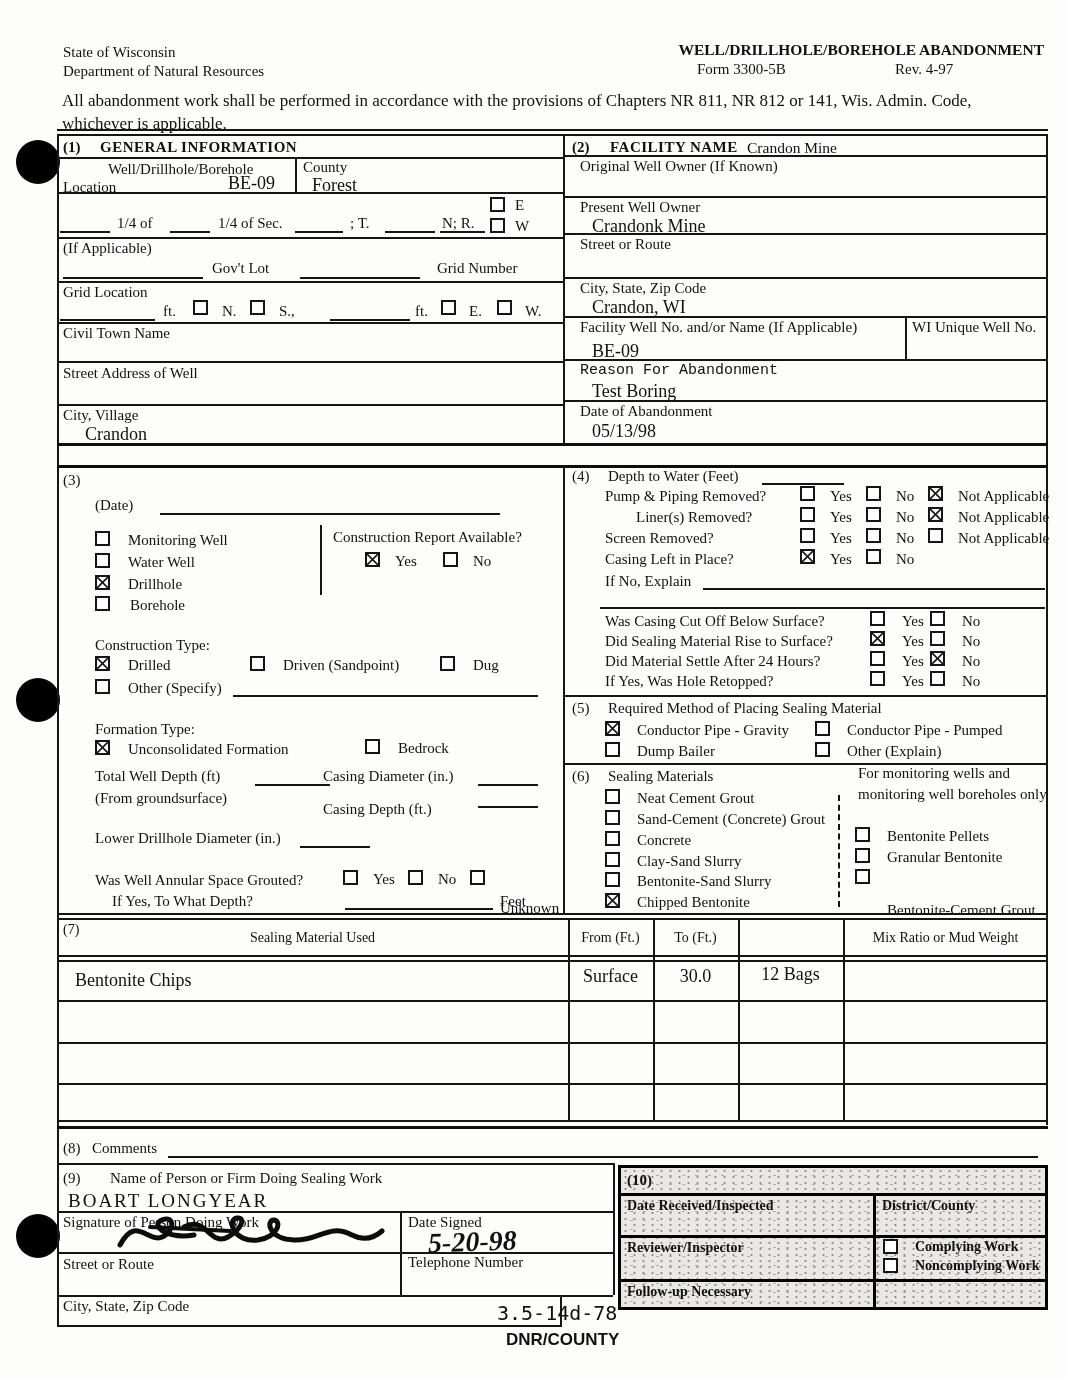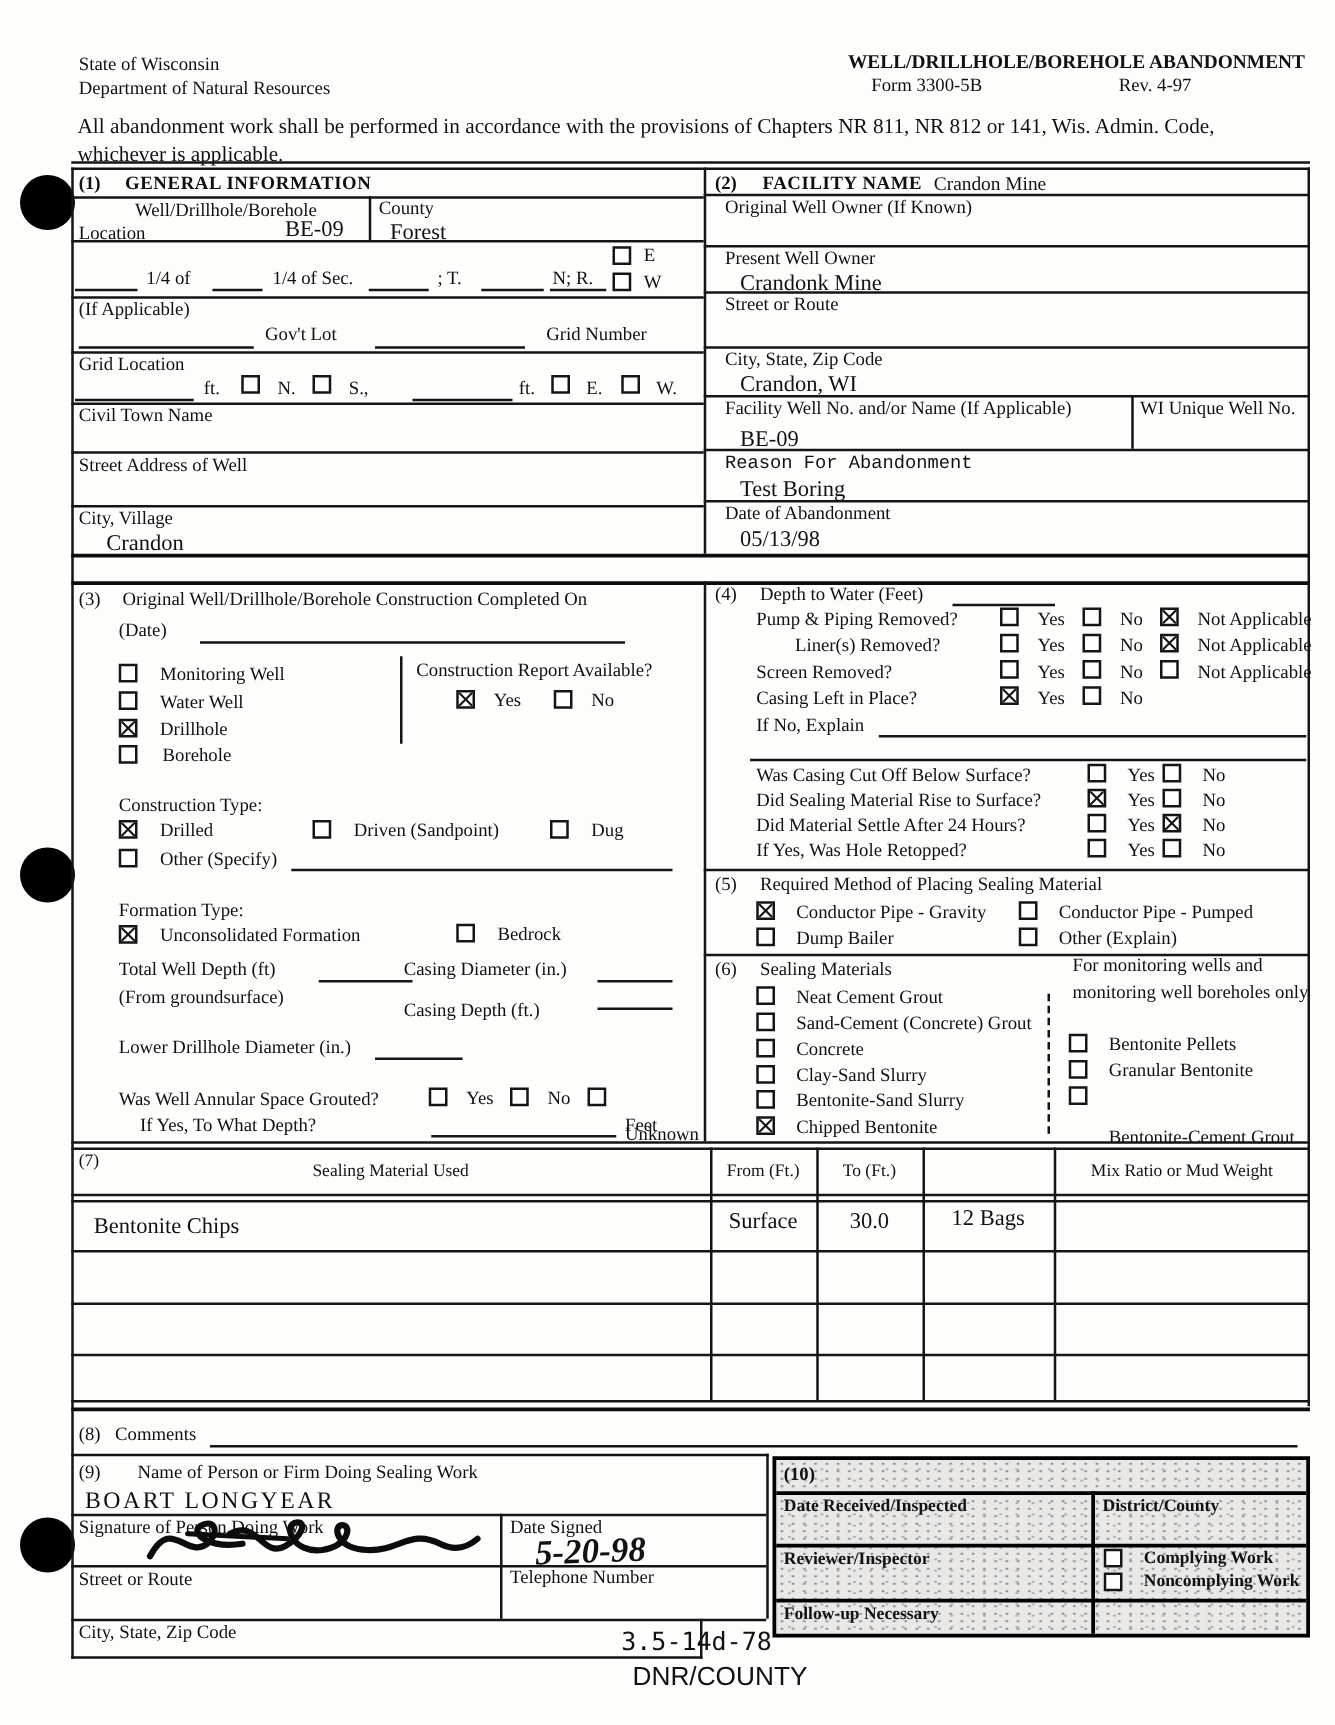--- a/index.html
+++ b/index.html
@@ -19,21 +19,21 @@
      linear-gradient(to bottom right, transparent 42%, #151515 47%, #151515 53%, transparent 58%);}
   .hole{position:absolute;width:44px;height:44px;border-radius:50%;background:#000;}
   .band{position:absolute;font-weight:bold;font-size:15px;text-decoration:underline;letter-spacing:.4px;}
   .speck{background-color:#e9e8e6;
      background-image:radial-gradient(#8a8a8a 1px, transparent 1.4px),radial-gradient(#b0b0b0 1px, transparent 1.3px);
      background-size:9px 6px,13px 9px;background-position:0 0,4px 3px;}
   .s10box{position:absolute;left:618px;top:1165px;width:430px;height:145px;border:3px solid #000;box-sizing:border-box;}
   .s10box .lb{font-weight:bold;}
   .hand{position:absolute;font-style:italic;font-weight:bold;font-size:28px;transform:rotate(-2deg);}
   .mono{position:absolute;font-family:"DejaVu Sans Mono",monospace;font-size:20px;}
-  .sans{position:absolute;font-family:"Liberation Sans",sans-serif;font-weight:normal;font-size:21px;}
+  .sans{position:absolute;font-family:"Liberation Sans",sans-serif;font-weight:bold;font-size:17px;}
   .ctr{text-align:center;}
 </style>
 </head>
 <body>
 
 <div class="page">
 
   <div class="hole" style="left:16px;top:140px;"></div>
   <div class="hole" style="left:16px;top:678px;"></div>
   <div class="hole" style="left:16px;top:1214px;"></div>
@@ -127,21 +127,20 @@
   <div class="vl" style="left:592px;top:381px;">Test Boring</div>
   <div class="hl" style="left:563px;top:400px;width:485px;"></div>
   <div class="lb" style="left:580px;top:403px;">Date of Abandonment</div>
   <div class="vl" style="left:592px;top:421px;">05/13/98</div>
 
   <div class="hl3" style="left:57px;top:443px;width:991px;"></div>
   <div class="hl3" style="left:57px;top:465px;width:991px;"></div>
   <div class="vv" style="left:563px;top:465px;height:448px;"></div>
 
   <div class="lb" style="left:63px;top:472px;">(3)</div>
-  <div class="lb" style="left:98px;top:472px;">Original Well/Drillhole/Borehole Construction Completed On</div>
   <div class="lb" style="left:95px;top:497px;">(Date)</div>
   <div class="ln" style="left:160px;top:512px;width:340px;"></div>
   <div class="cb" style="left:95px;top:531px;"></div>
   <div class="lb" style="left:128px;top:532px;">Monitoring Well</div>
   <div class="cb" style="left:95px;top:553px;"></div>
   <div class="lb" style="left:128px;top:554px;">Water Well</div>
   <div class="cb checked" style="left:95px;top:575px;"></div>
   <div class="lb" style="left:128px;top:576px;">Drillhole</div>
   <div class="cb" style="left:95px;top:596px;"></div>
   <div class="lb" style="left:130px;top:597px;">Borehole</div>

